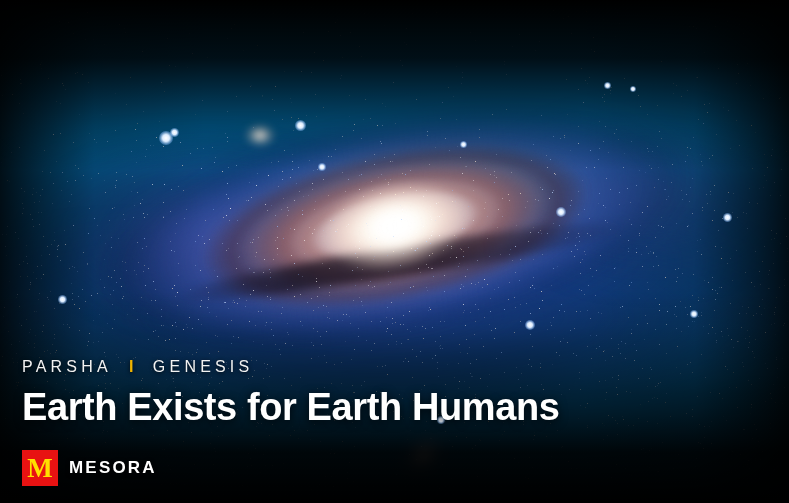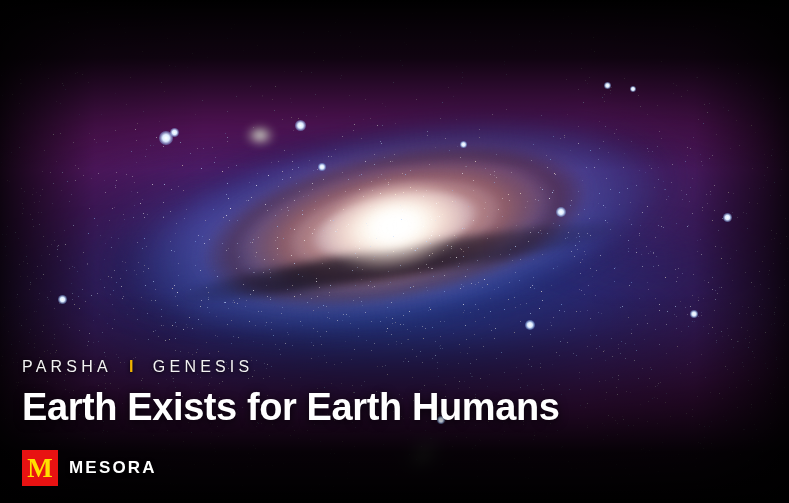--- a/index.html
+++ b/index.html
@@ -6,21 +6,21 @@
   html, body {
     width:789px; height:503px;
     background:#000;
     font-family:"Liberation Sans", sans-serif;
     overflow:hidden;
   }
 
   #banner {
     position:relative;
     width:789px; height:503px;
-    background:#701a75;
+    background:#0369a1;
     overflow:hidden;
   }
 
   
   .art { position:absolute; inset:0; overflow:hidden; }
 
   
   .layer { position:absolute; }
 
   

